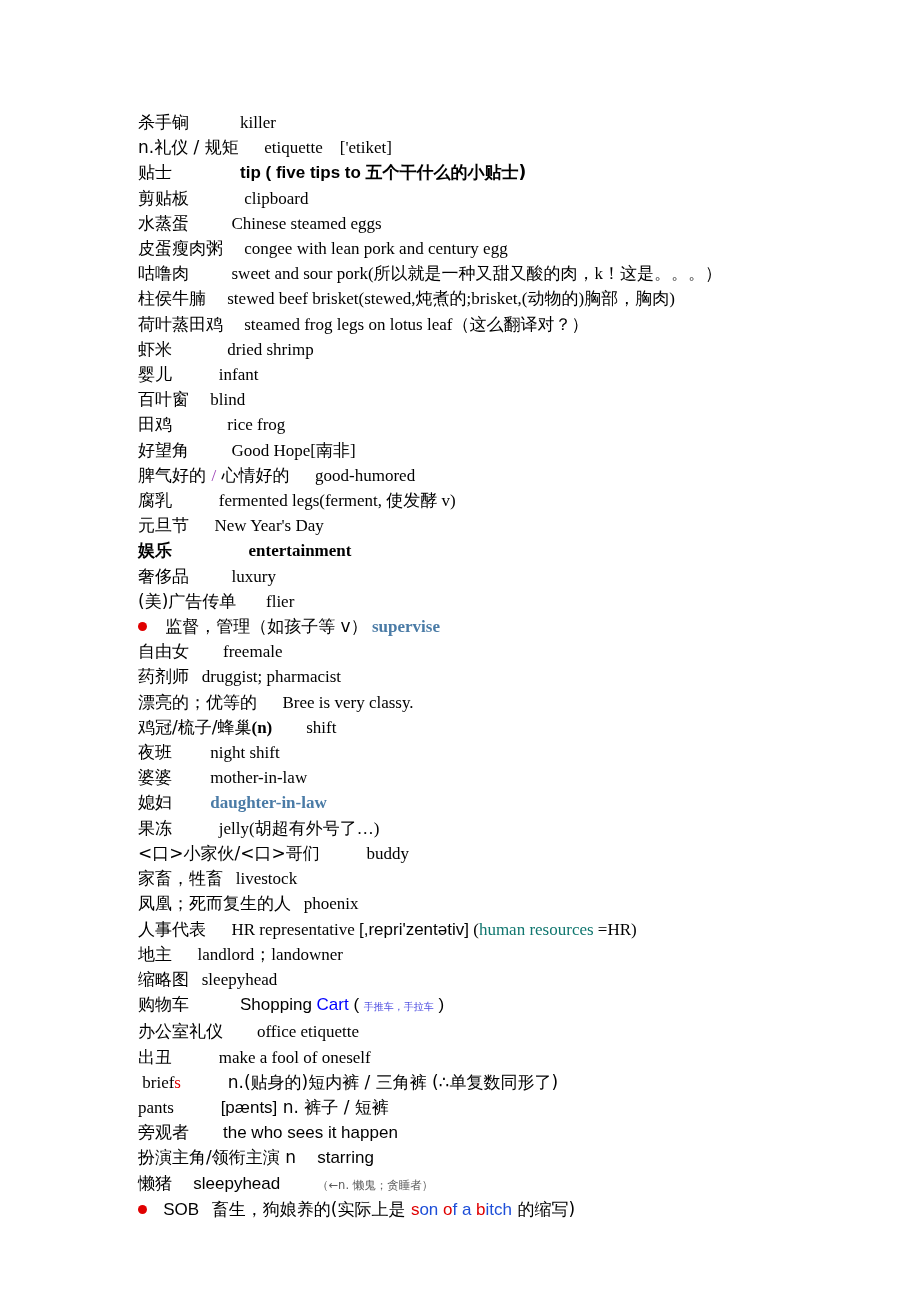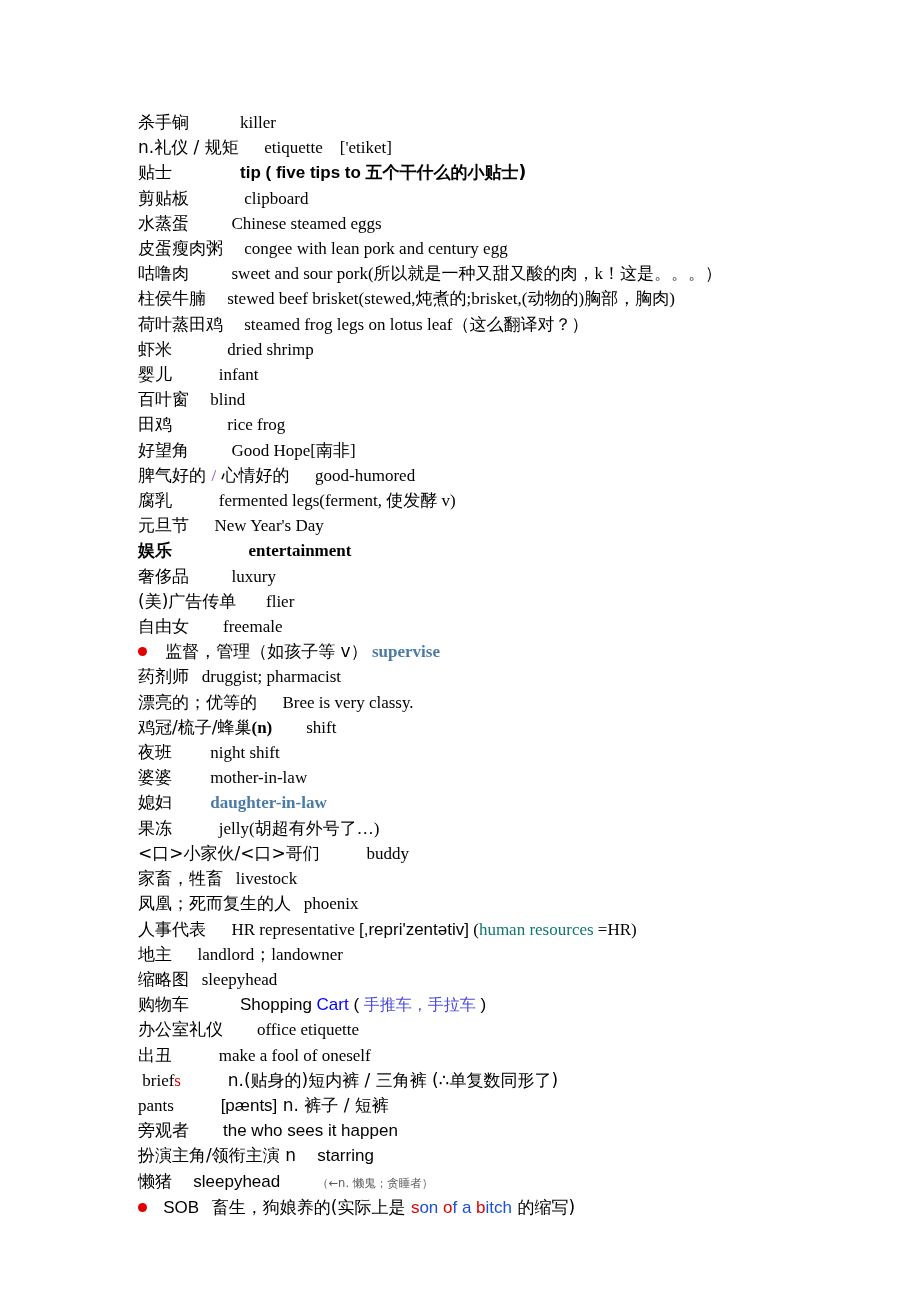--- a/index.html
+++ b/index.html
@@ -31,21 +31,21 @@
     font-family: "Liberation Serif", "DejaVu Serif", serif;
     color: #000000;
     letter-spacing: 0;
   }
   
   .r { white-space: pre; }
   .serif   { font-family: "Liberation Serif", "DejaVu Serif", serif; }
   .sans    { font-family: "Liberation Sans", "DejaVu Sans", sans-serif; }
   .cjk     { font-family: "DejaVu Sans", "Liberation Sans", sans-serif; }
   .bold    { font-weight: bold; }
-  .small   { font-size: 16px; }
+  .small   { font-size: 10px; }
   .xsmall  { font-size: 11.5px; }
 
   
   .c-black   { color: #1d4ed8; }
   .c-red     { color: #e00000; }
   .c-blue    { color: #0000ff; }
   .c-steel   { color: #4a7ba6; }
   .c-lsteel  { color: #0f766e; }
   .c-violet  { color: #4a4ae0; }
   .c-purple  { color: #9b3fb5; }
@@ -100,23 +100,23 @@
   <div class="line"><span class="r cjk">腐乳</span><span class="r">           </span><span class="r serif">fermented legs(ferment, 使发酵 v)</span></div>
 
   <div class="line"><span class="r cjk">元旦节</span><span class="r">      </span><span class="r serif">New Year's Day</span></div>
 
   <div class="line"><span class="r cjk bold">娱乐</span><span class="r">                  </span><span class="r serif bold">entertainment</span></div>
 
   <div class="line"><span class="r cjk">奢侈品</span><span class="r">          </span><span class="r serif">luxury</span></div>
 
   <div class="line"><span class="r cjk">(美)广告传单</span><span class="r">       </span><span class="r serif">flier</span></div>
 
+  <div class="line"><span class="bullet"></span><span class="r cjk">   监督，管理（如孩子等 v）</span><span class="r"> </span><span class="r serif bold c-steel">supervise</span></div>
+
   <div class="line"><span class="r cjk">自由女</span><span class="r">        </span><span class="r serif">freemale</span></div>
-
-  <div class="line"><span class="bullet"></span><span class="r cjk">   监督，管理（如孩子等 v）</span><span class="r"> </span><span class="r serif bold c-steel">supervise</span></div>
 
   <div class="line"><span class="r cjk">药剂师</span><span class="r">   </span><span class="r serif">druggist; pharmacist</span></div>
 
   <div class="line"><span class="r cjk">漂亮的；优等的</span><span class="r">      </span><span class="r serif">Bree is very classy.</span></div>
 
   <div class="line"><span class="r cjk">鸡冠/梳子/蜂巢</span><span class="r serif bold">(n)</span><span class="r">        </span><span class="r serif">shift</span></div>
 
   <div class="line"><span class="r cjk">夜班</span><span class="r">         </span><span class="r serif">night shift</span></div>
 
   <div class="line"><span class="r cjk">婆婆</span><span class="r">         </span><span class="r serif">mother-in-law</span></div>

